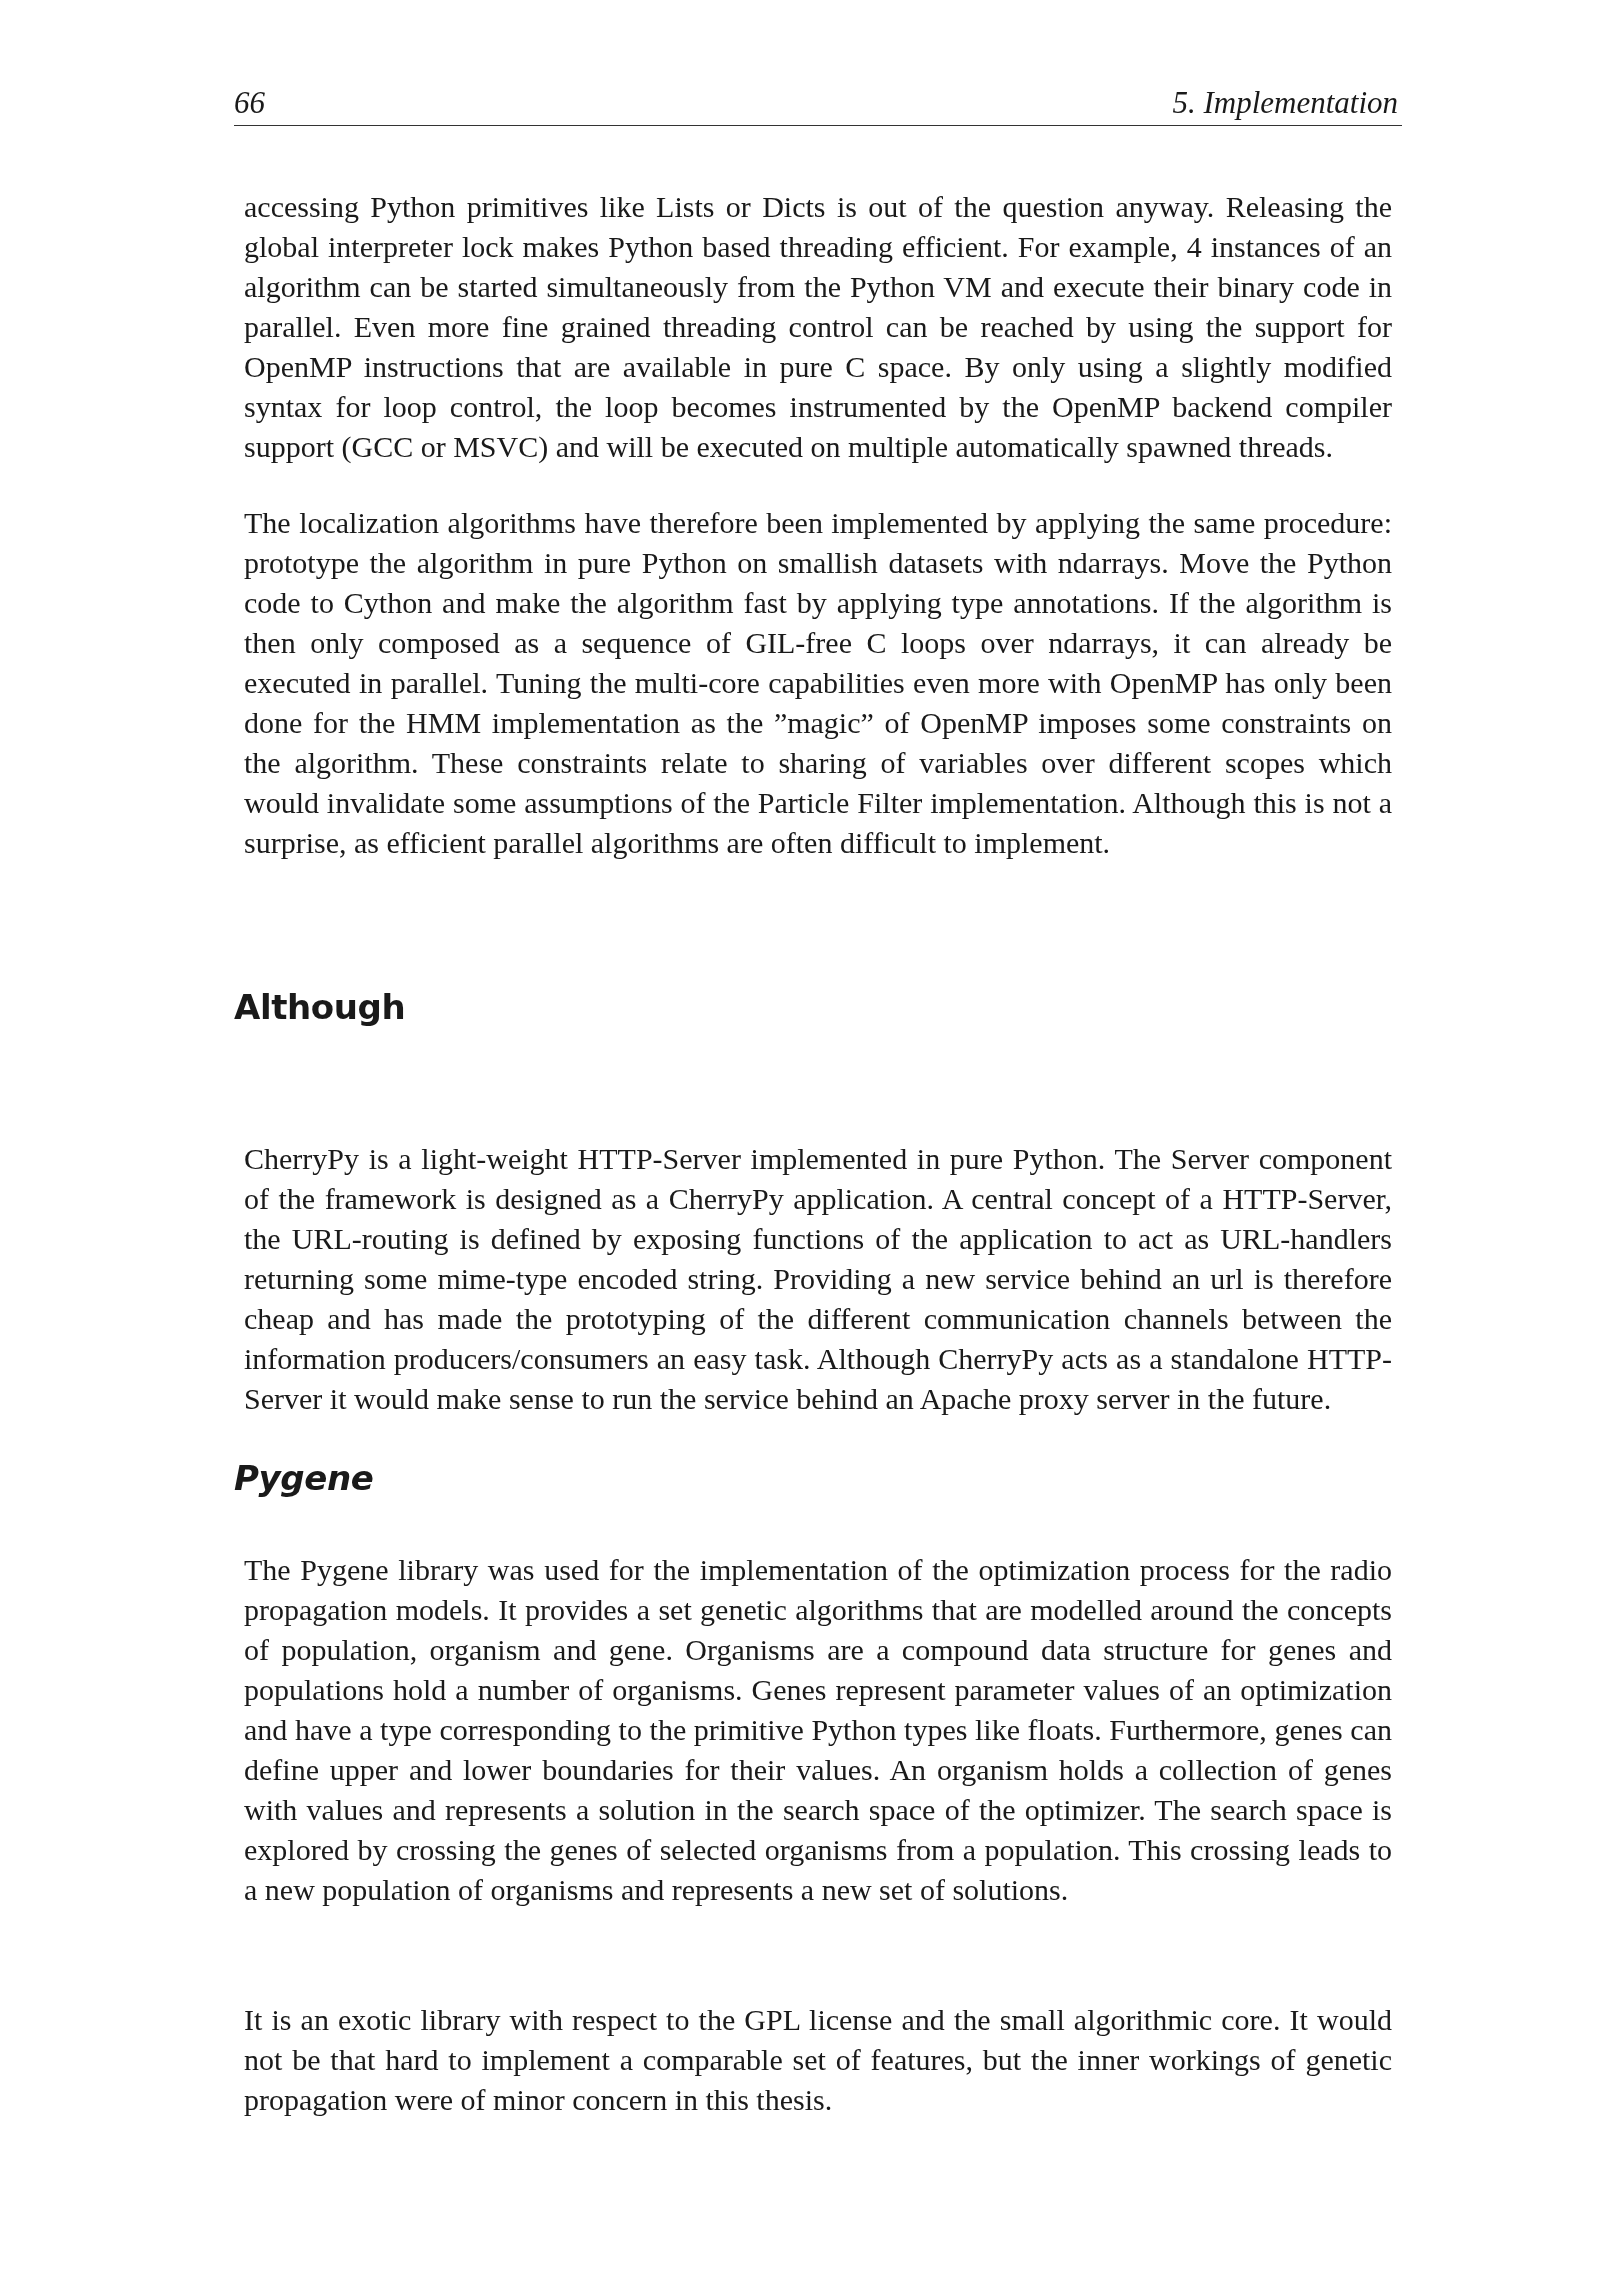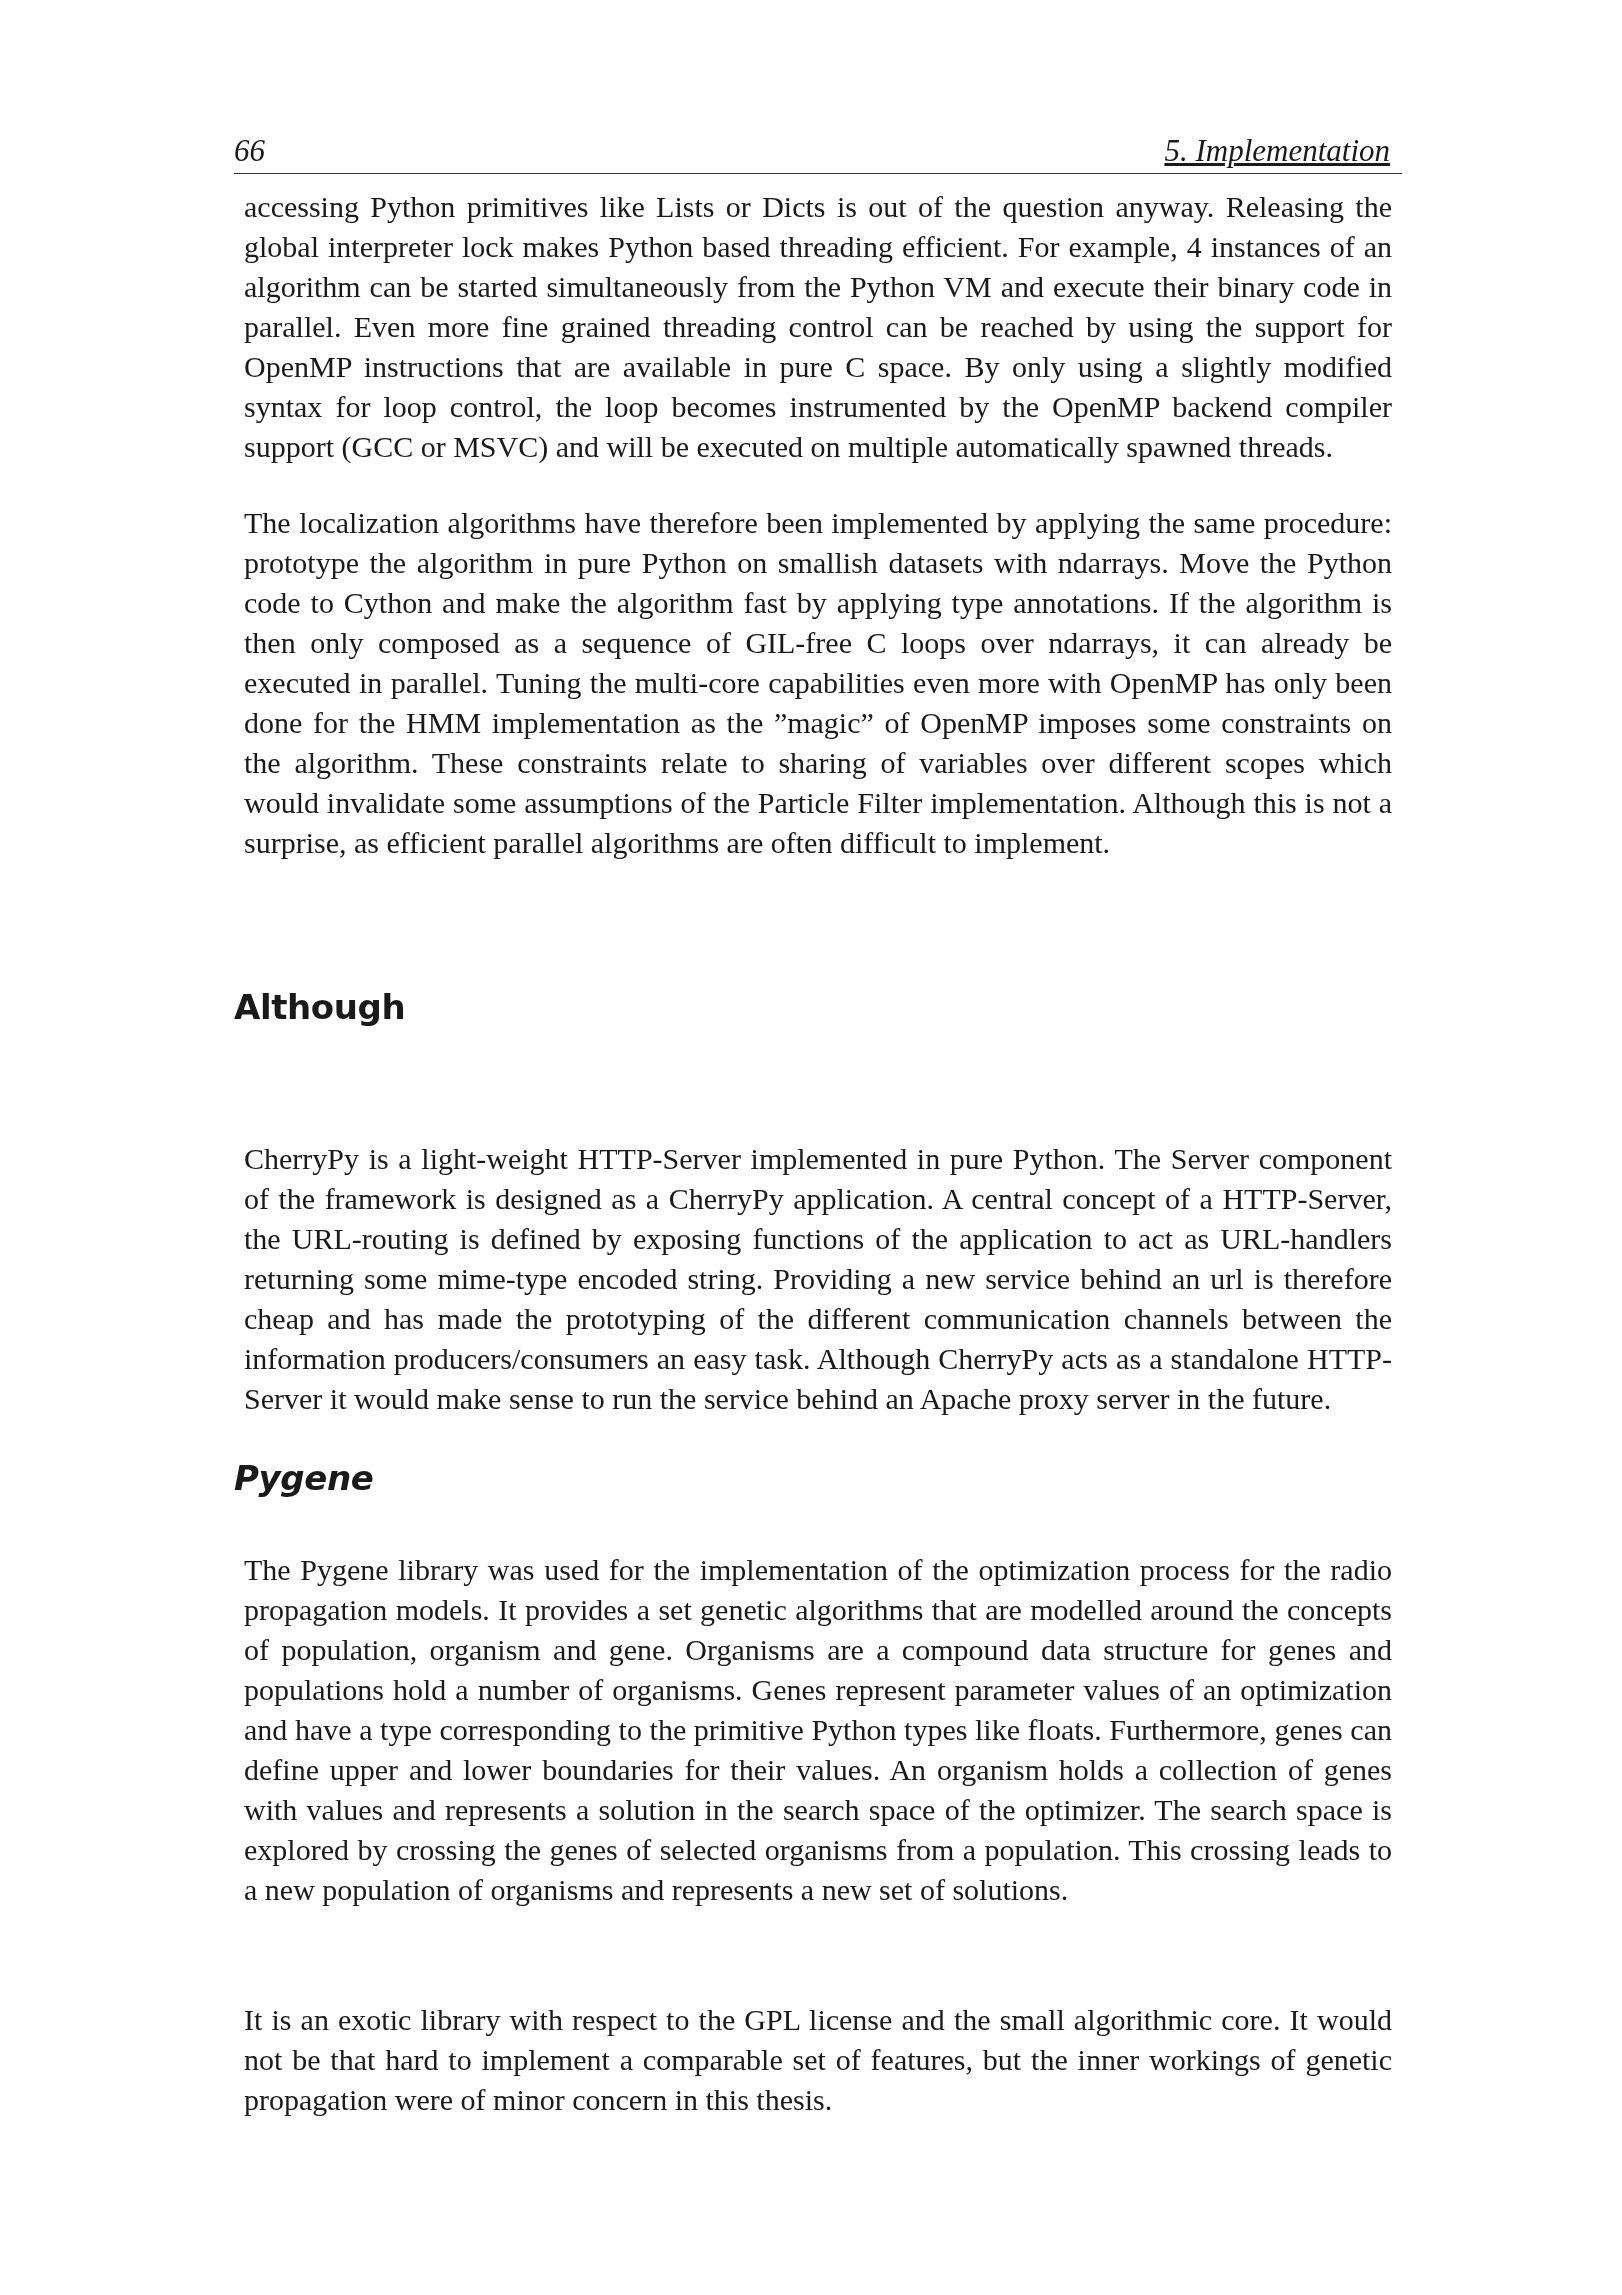--- a/index.html
+++ b/index.html
@@ -24,32 +24,30 @@
       position: absolute;
       left: 0;
       top: 80px;
       width: 1168px;
       height: 45px;
       border-bottom: 1.6px solid #333;
       font-family: "Liberation Serif", "DejaVu Serif", serif;
       font-style: italic;
       font-size: 31px;
       line-height: 45px;
-      margin-top: 48px;
     }
     .running-header .page-number {
       position: absolute;
       left: 0;
       top: 0;
     }
     .running-header .chapter-title {
       position: absolute;
-      right: 12px;
+      right: 4px;
       top: 0;
-      text-decoration: underline;
     }
     .body-text {
       font-family: "Liberation Serif", "DejaVu Serif", serif;
       font-size: 30px;
       line-height: 40px;
       text-align: justify;
       hyphens: auto;
       margin: 10px;
     }
     .block {

